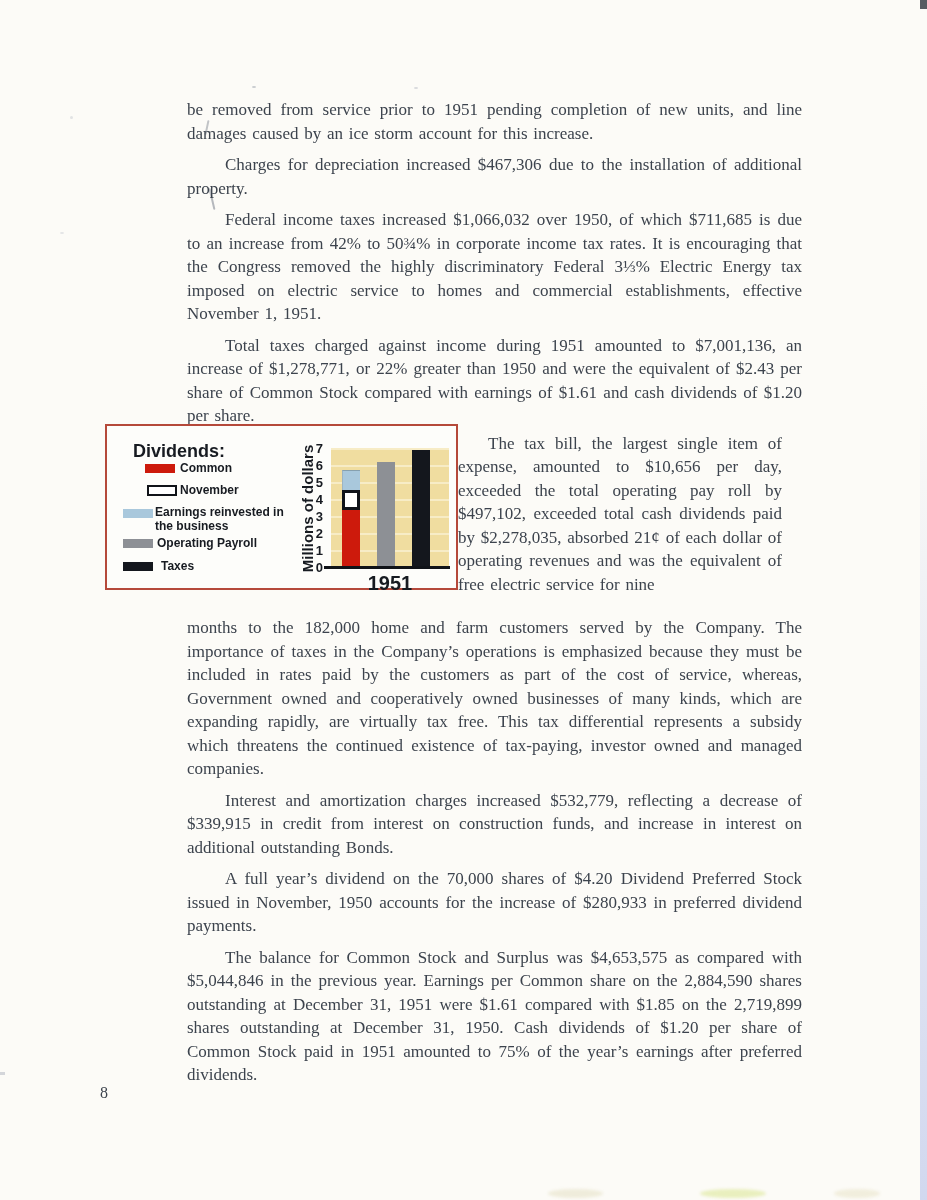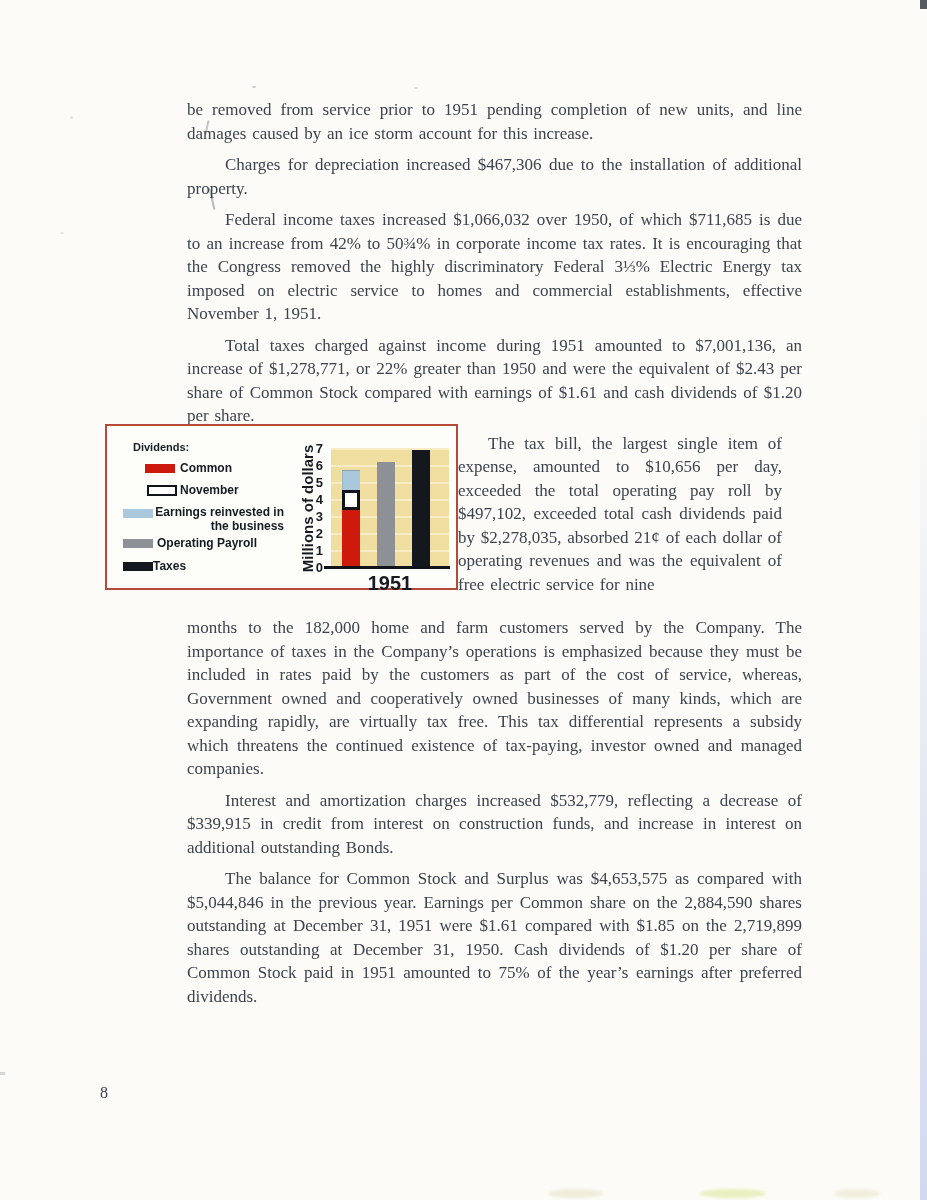--- a/index.html
+++ b/index.html
@@ -35,31 +35,31 @@
     text-indent:30px;word-spacing:1px;
   }
   
   .chart-box{
     position:relative;flex:0 0 353px;
     width:353px;height:166px;box-sizing:border-box;
     border:2px solid #b5493a;background:#fdfdfa;
     font-family:"Liberation Sans","DejaVu Sans",sans-serif;
     color:#171b21;
   }
-  .legend-heading{position:absolute;left:26px;top:15px;font-size:11px;font-weight:bold;}
+  .legend-heading{position:absolute;left:26px;top:15px;font-size:18px;font-weight:bold;}
   .legend-item{position:absolute;}
   .swatch{position:absolute;width:30px;height:9px;}
   .swatch.outlined{border:2px solid #101318;background:#fff;width:26px;height:7px;}
   .legend-label{position:absolute;font-size:12px;font-weight:bold;line-height:14px;white-space:nowrap;}
   .legend-label.wrap{white-space:normal;width:135px;}
   .li-common  .swatch{left:38px;top:38px;} .li-common  .legend-label{left:73px;top:35px;}
   .li-pref    .swatch{left:40px;top:59px;} .li-pref    .legend-label{left:73px;top:57px;}
-  .li-earn    .swatch{left:16px;top:83px;} .li-earn    .legend-label{left:42px;top:79px;text-align:right;}
+  .li-earn    .swatch{left:16px;top:83px;} .li-earn    .legend-label{left:48px;top:79px;}
   .li-payroll .swatch{left:16px;top:113px;}.li-payroll .legend-label{left:50px;top:110px;}
-  .li-taxes   .swatch{left:16px;top:136px;}.li-taxes   .legend-label{left:46px;top:133px;text-align:center;}
+  .li-taxes   .swatch{left:16px;top:136px;}.li-taxes   .legend-label{left:54px;top:133px;text-align:center;}
   .chart-area{position:absolute;inset:0;}
   .y-label{
     position:absolute;left:135px;top:74px;width:130px;
     text-align:center;font-size:15px;font-weight:bold;
     transform:rotate(-90deg);white-space:nowrap;
   }
   .chart-plot{
     position:absolute;left:224px;top:23px;width:118px;height:119px;
     background:#f0dda0;
   }
@@ -171,17 +171,18 @@
             <div class="tick" style="top: 31.5px;">6</div>
             <div class="tick" style="top: 14.5px;">7</div>
           </div>
       </div>
 
       <p class="beside-text">The tax bill, the largest single item of expense, amounted to $10,656 per day, exceeded the total operating pay roll by $497,102, exceeded total cash dividends paid by $2,278,035, absorbed 21¢ of each dollar of operating revenues and was the equivalent of free electric service for nine</p>
     </div>
 
     <p>months to the 182,000 home and farm customers served by the Company. The importance of taxes in the Company’s operations is emphasized because they must be included in rates paid by the customers as part of the cost of service, whereas, Government owned and cooperatively owned businesses of many kinds, which are expanding rapidly, are virtually tax free.  This tax differential represents a subsidy which threatens the continued existence of tax-paying, investor owned and managed companies.</p>
     <p class="indent">Interest and amortization charges increased $532,779, reflecting a decrease of $339,915 in credit from interest on construction funds, and increase in interest on additional outstanding Bonds.</p>
+    <p class="indent">A full year’s dividend on the 70,000 shares of $4.20 Dividend Preferred Stock issued in November, 1950 accounts for the increase of $280,933 in preferred dividend payments.</p>
     <p class="indent">The balance for Common Stock and Surplus was $4,653,575 as compared with $5,044,846 in the previous year.  Earnings per Common share on the 2,884,590 shares outstanding at December 31, 1951 were $1.61 compared with $1.85 on the 2,719,899 shares outstanding at December 31, 1950.  Cash dividends of $1.20 per share of Common Stock paid in 1951 amounted to 75% of the year’s earnings after preferred dividends.</p>
   </div>
 
   <div class="page-number">8</div>
 </div>
 
 </body></html>

